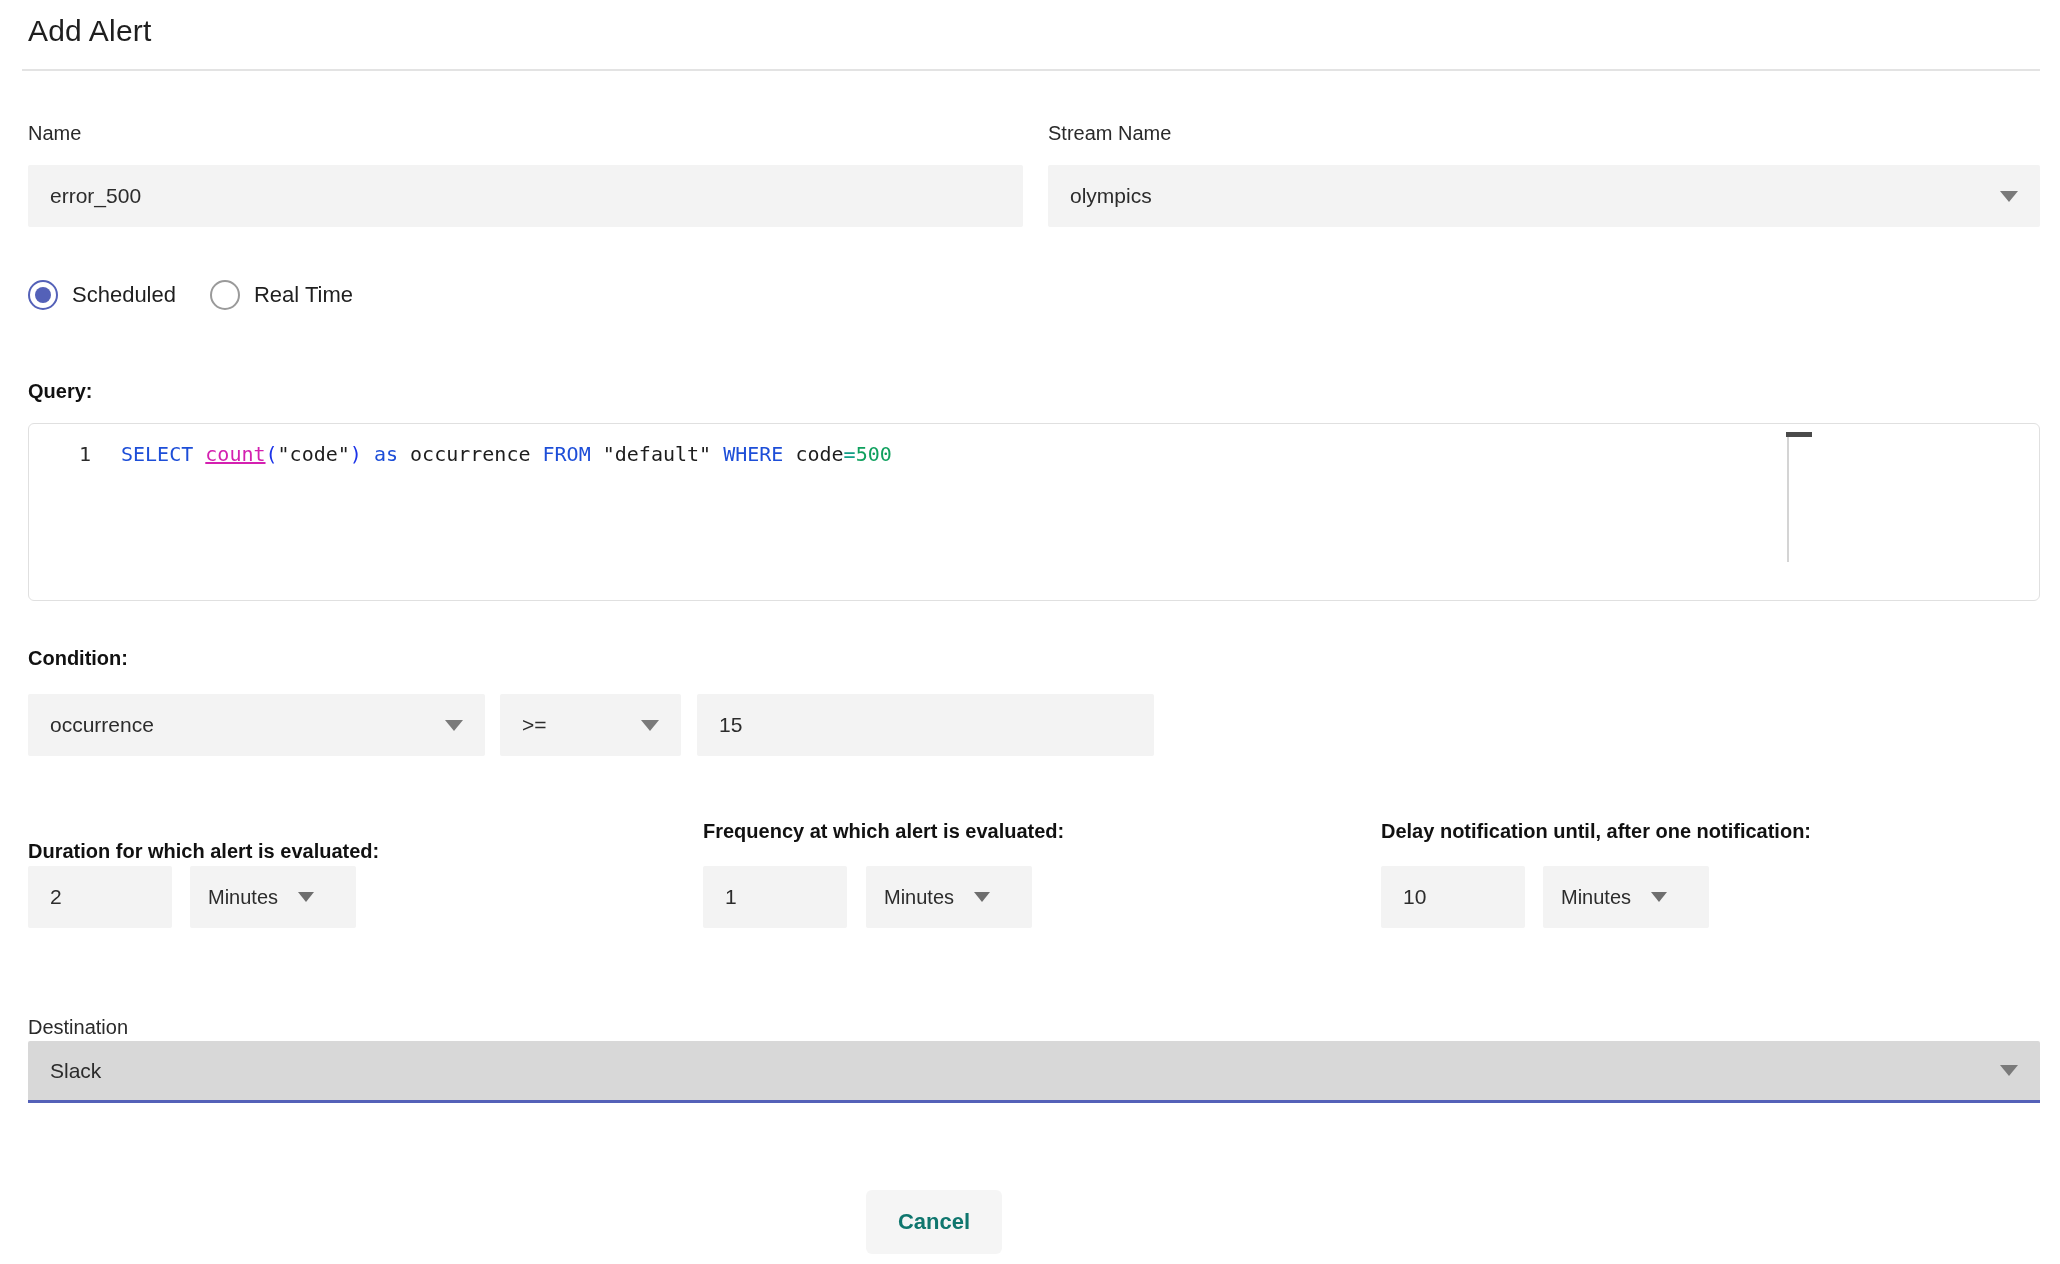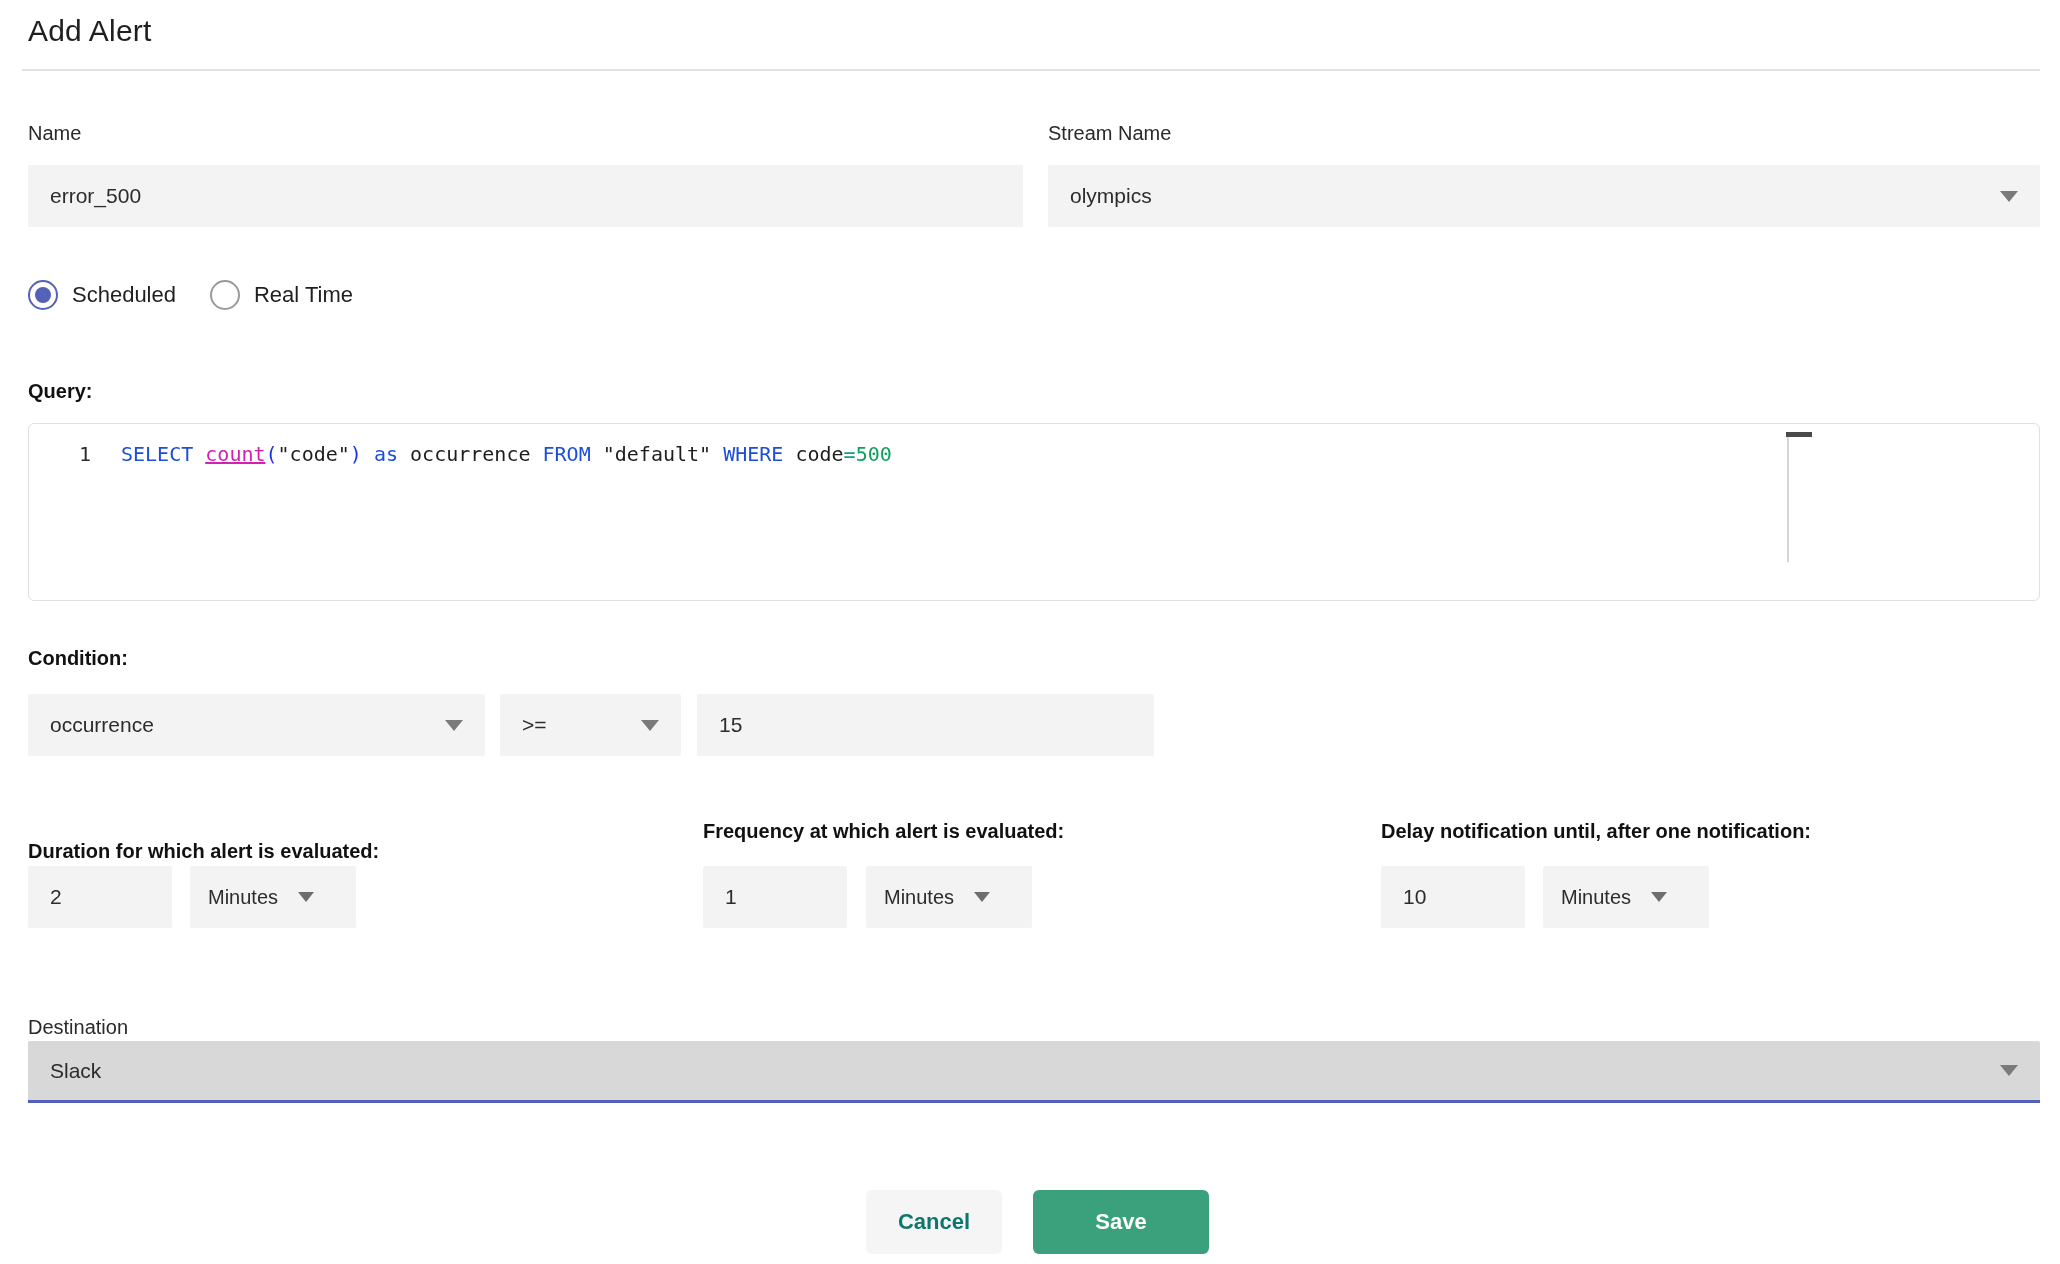--- a/index.html
+++ b/index.html
@@ -268,15 +268,14 @@
     <span class="caret sm"></span>
   </div>
 
   <div class="field-label" id="destination-label">Destination</div>
   <div class="ctl" id="destination-select">
     <span class="val">Slack</span>
     <span class="caret"></span>
   </div>
 
   <button class="btn" id="cancel-button">Cancel</button>
-  <button class="btn" id="save-button">Save</button>
 
 </div>
 
 </body></html>

